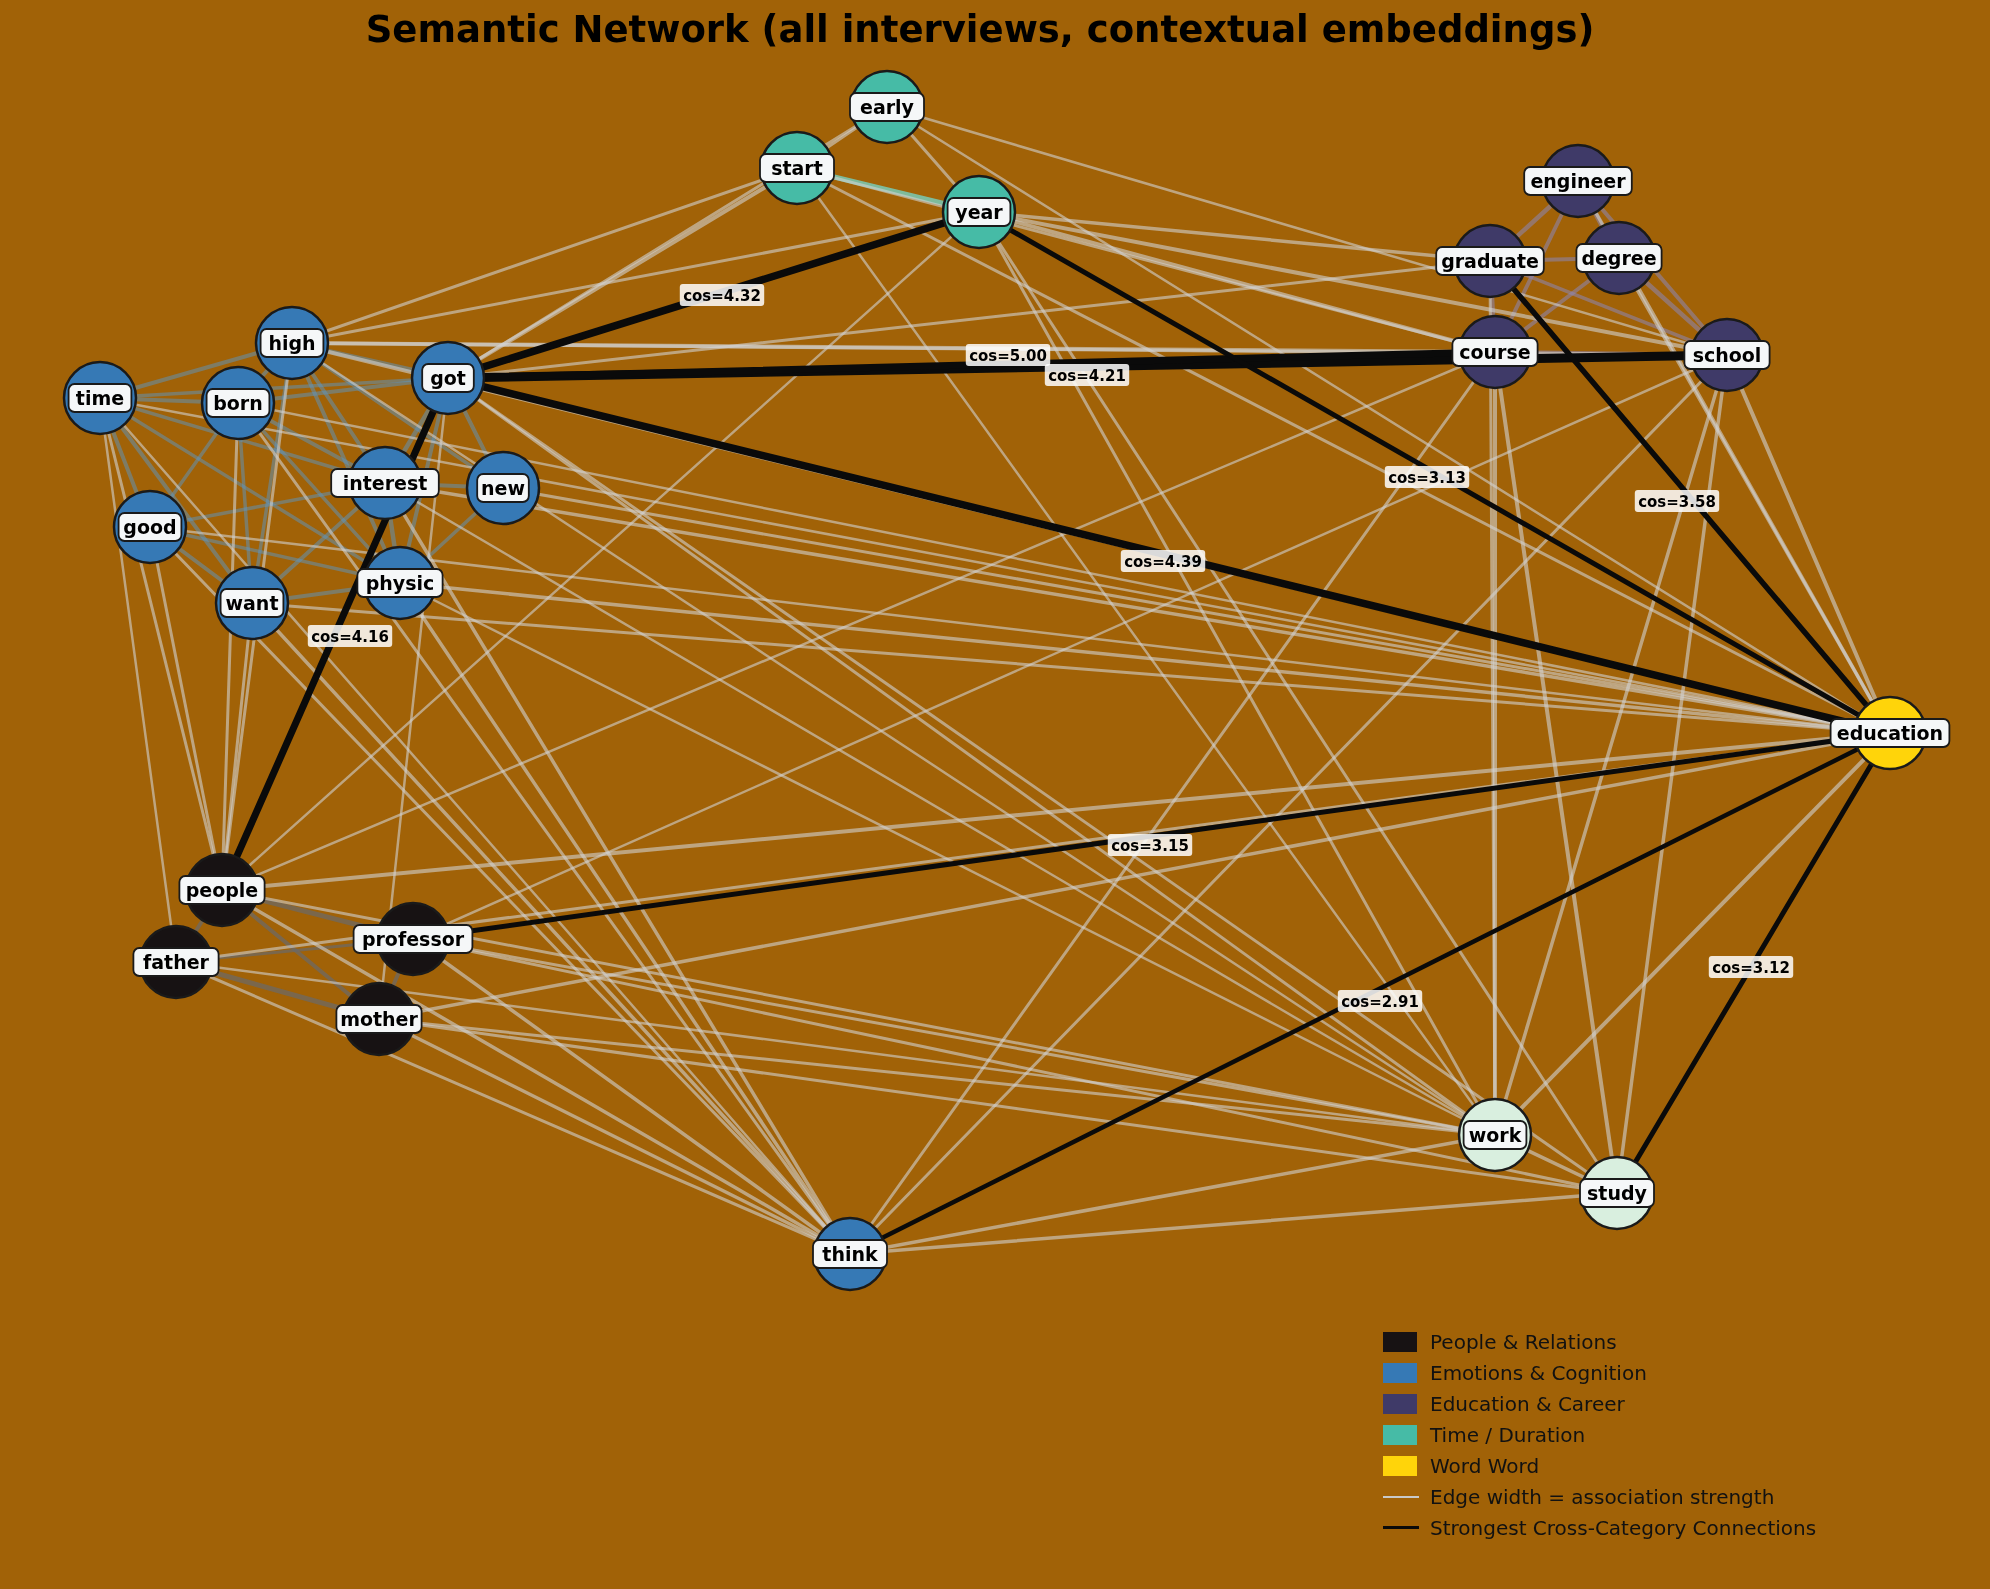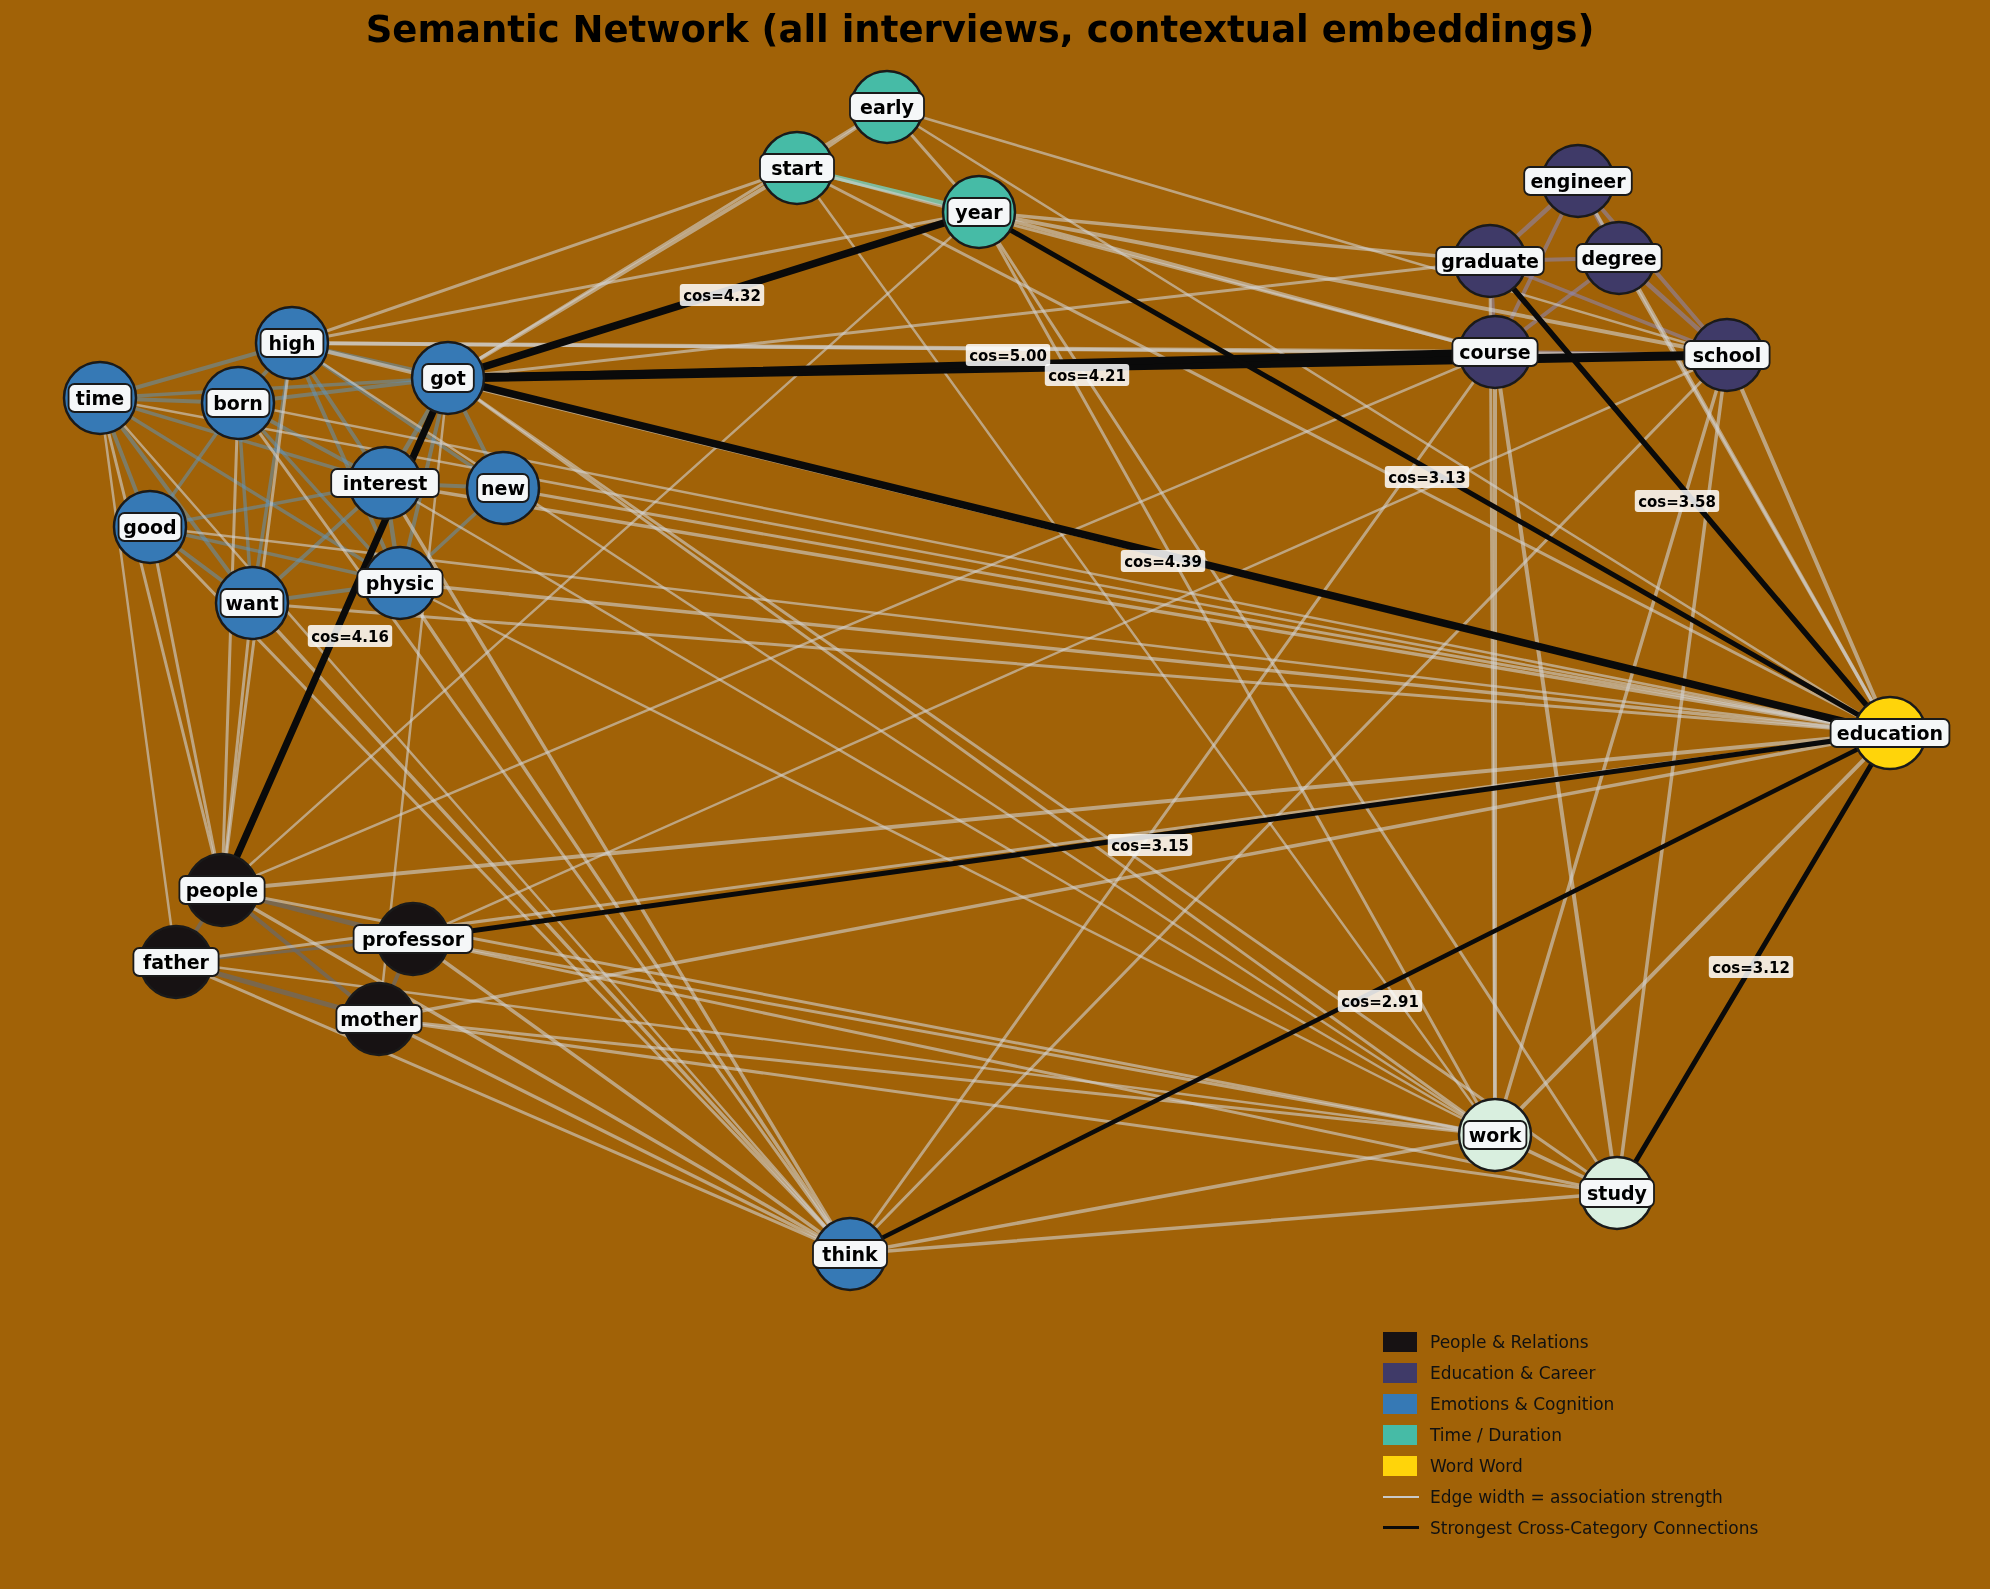--- a/index.html
+++ b/index.html
@@ -11,21 +11,21 @@
   .edge-bg{fill:none;stroke-linecap:round;}
   .node-circle{stroke:#1a1a1a;stroke-width:2.5;}
   .node-pill{fill:#f5f7f8;stroke:#1a1a1a;stroke-width:1.8;}
   .node-label{font-size:19px;font-weight:bold;fill:#000;}
   .edge-pill{fill:rgba(255,255,255,0.85);}
   .edge-label{font-size:15px;font-weight:bold;fill:#000;}
   #legend{position:absolute;left:1383px;top:1326px;}
   .lg-row{display:flex;align-items:center;height:31px;}
   .lg-swatch{width:34px;height:20px;margin-right:13px;flex:0 0 auto;}
   .lg-line{width:36px;height:0;margin-right:11px;flex:0 0 auto;}
-  .lg-label{font-size:17px;color:#111;white-space:nowrap;}
+  .lg-label{font-size:20px;color:#111;white-space:nowrap;}
 </style>
 </head>
 <body>
 
 <div id="stage">
   <div id="figure-title">Semantic Network (all interviews, contextual embeddings)</div>
   <svg id="graph" xmlns="http://www.w3.org/2000/svg" width="1990" height="1589">
       <line x1="100" y1="398" x2="238" y2="403" stroke="#5b95c4" stroke-width="4" stroke-opacity="0.5" stroke-linecap="round" class="edge-bg"></line>
       <line x1="100" y1="398" x2="292" y2="343" stroke="#5b95c4" stroke-width="4" stroke-opacity="0.5" stroke-linecap="round" class="edge-bg"></line>
       <line x1="100" y1="398" x2="150" y2="527" stroke="#5b95c4" stroke-width="4" stroke-opacity="0.5" stroke-linecap="round" class="edge-bg"></line>
@@ -252,26 +252,26 @@
       <circle cx="1890" cy="733" r="36" fill="#ffd40a" class="node-circle"></circle>
       <rect x="1830.6" y="719" width="118.8" height="28" rx="6" class="node-pill"></rect>
       <text x="1890" y="740" text-anchor="middle" class="node-label">education</text>
     </svg>
   <div id="legend">
       <div class="lg-row">
         <span class="lg-swatch" style="background: rgb(23, 18, 19);"></span>
         <span class="lg-label">People &amp; Relations</span>
       </div>
       <div class="lg-row">
+        <span class="lg-swatch" style="background: rgb(54, 121, 181);"></span>
+        <span class="lg-label">Emotions &amp; Cognition</span>
+      </div>
+      <div class="lg-row">
         <span class="lg-swatch" style="background: rgb(63, 58, 104);"></span>
         <span class="lg-label">Education &amp; Career</span>
-      </div>
-      <div class="lg-row">
-        <span class="lg-swatch" style="background: rgb(54, 121, 181);"></span>
-        <span class="lg-label">Emotions &amp; Cognition</span>
       </div>
       <div class="lg-row">
         <span class="lg-swatch" style="background: rgb(70, 187, 166);"></span>
         <span class="lg-label">Time / Duration</span>
       </div>
       <div class="lg-row">
         <span class="lg-swatch" style="background: rgb(255, 212, 10);"></span>
         <span class="lg-label">Word Word</span>
       </div>
       <div class="lg-row">

